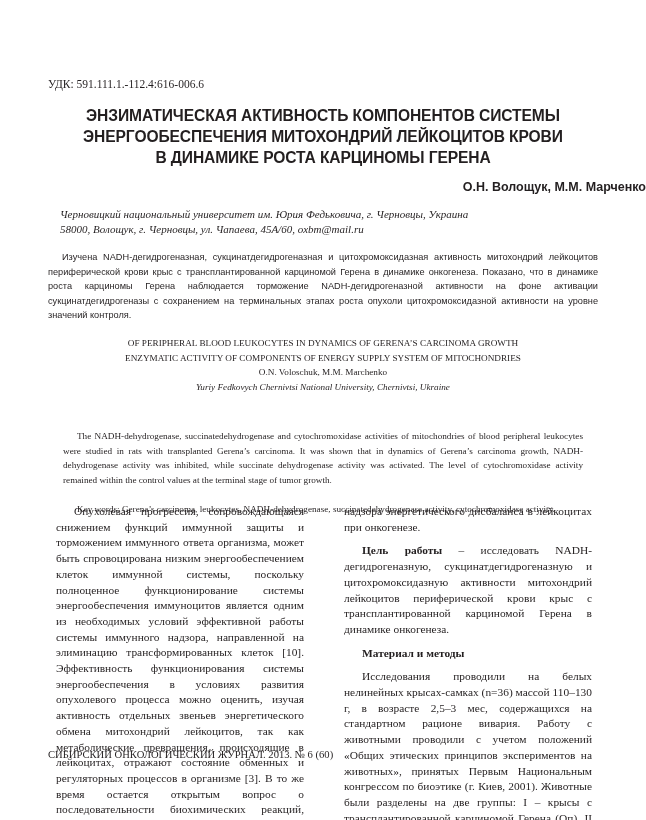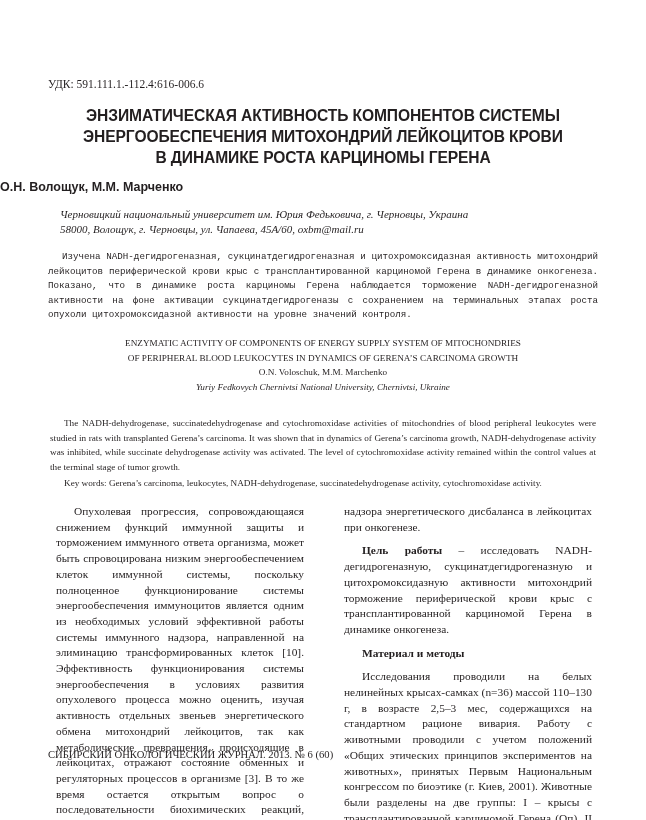--- a/index.html
+++ b/index.html
@@ -1,33 +1,33 @@
 <!DOCTYPE html>
 <html><head>
 <meta charset="utf-8">
 <style>
   html, body { margin: 0; padding: 0; background: #ffffff; }
   body { width: 646px; height: 820px; position: relative; overflow: hidden; color: #231f20; }
   .page { position: absolute; left: 0; top: 0; width: 646px; height: 820px; border-radius: 7px; }
   .udk { position: absolute; left: 48px; top: 78px; font-family: "Liberation Serif", serif; font-size: 11.5px; }
   .title { position: absolute; left: 40px; width: 566px; top: 105px; text-align: center;
            font-family: "Liberation Sans", sans-serif; font-weight: bold; font-size: 15.6px; line-height: 21px; letter-spacing: -0.1px; }
-  .authors { position: absolute; left: 0; width: 646px; top: 180px; text-align: left;
+  .authors { position: absolute; left: 0; width: 646px; top: 180px; text-align: right;
              font-family: "Liberation Sans", sans-serif; font-weight: bold; font-size: 12.5px; }
   .affil { position: absolute; left: 60px; width: 526px; top: 207px; text-align: left;
            font-family: "Liberation Serif", serif; font-style: italic; font-size: 11px; line-height: 15px; }
   .abstract { position: absolute; left: 48px; width: 550px; top: 250px;
-              font-family: Liberation Mono, monospace; font-size: 9.2px; line-height: 14.6px; text-align: justify; }
+              font-family: Liberation Sans, sans-serif; font-size: 9.2px; line-height: 14.6px; text-align: justify; }
   .abstract p { margin: 0; text-indent: 14px; }
   .en-head { position: absolute; left: 40px; width: 566px; top: 336px; text-align: center;
              font-family: "Liberation Serif", serif; font-size: 9.2px; line-height: 14.6px; }
   .en-head .it { font-style: italic; }
   .abstract-en { position: absolute; left: 48px; width: 550px; top: 414px;
                  font-family: "Liberation Serif", serif; font-size: 9.2px; line-height: 14.6px; text-align: justify; }
-  .abstract-en p { margin: 2px; text-indent: 14px; font-family: Liberation Serif, serif; }
+  .abstract-en p { margin: 15px; text-indent: 14px; font-family: Liberation Serif, serif; }
   .col { position: absolute; top: 496px; width: 264px;
          font-family: "Liberation Serif", serif; font-size: 11.4px; line-height: 15.7px; text-align: justify; }
   .col p { margin: 8px; text-indent: 18px; }
   .col-left { left: 48px; }
   .col-right { left: 336px; width: 264px; top: 496px; }
   .col .noind { text-indent: 0; }
   .col .heading { font-weight: bold; text-indent: 18px; }
   .bold { font-weight: bold; }
   .footer { position: absolute; left: 48px; top: 749px; font-family: "Liberation Serif", serif; font-size: 10.6px; }
 </style>
@@ -49,36 +49,36 @@
   <div class="affil">
     <div>Черновицкий национальный университет им. Юрия Федьковича, г. Черновцы, Украина</div>
     <div>58000, Волощук, г. Черновцы, ул. Чапаева, 45А/60, oxbm@mail.ru</div>
   </div>
 
   <div class="abstract">
     <p>Изучена NADH-дегидрогеназная, сукцинатдегидрогеназная и цитохромоксидазная активность митохондрий лейкоцитов периферической крови крыс с трансплантированной карциномой Герена в динамике онкогенеза. Показано, что в динамике роста карциномы Герена наблюдается торможение NADH-дегидрогеназной активности на фоне активации сукцинатдегидрогеназы с сохранением на терминальных этапах роста опухоли цитохромоксидазной активности на уровне значений контроля.</p>
   </div>
 
   <div class="en-head">
+    <div>OF PERIPHERAL BLOOD LEUKOCYTES IN DYNAMICS OF GERENA’S CARCINOMA GROWTH</div>
     <div>ENZYMATIC ACTIVITY OF COMPONENTS OF ENERGY SUPPLY SYSTEM OF MITOCHONDRIES</div>
-    <div>OF PERIPHERAL BLOOD LEUKOCYTES IN DYNAMICS OF GERENA’S CARCINOMA GROWTH</div>
     <div>O.N. Voloschuk, M.M. Marchenko</div>
     <div class="it">Yuriy Fedkovych Chernivtsi National University, Chernivtsi, Ukraine</div>
   </div>
 
   <div class="abstract-en">
     <p>The NADH-dehydrogenase, succinatedehydrogenase and cytochromoxidase activities of mitochondries of blood peripheral leukocytes were studied in rats with transplanted Gerena’s carcinoma. It was shown that in dynamics of Gerena’s carcinoma growth, NADH-dehydrogenase activity was inhibited, while succinate dehydrogenase activity was activated. The level of cytochromoxidase activity remained within the control values at the terminal stage of tumor growth.</p>
     <p>Key words: Gerena’s carcinoma, leukocytes, NADH-dehydrogenase, succinatedehydrogenase activity, cytochromoxidase activity.</p>
   </div>
 
   <div class="col col-left">
     <p>Опухолевая прогрессия, сопровождающаяся снижением функций иммунной защиты и торможением иммунного ответа организма, может быть спровоцирована низким энергообеспечением клеток иммунной системы, поскольку полноценное функционирование системы энергообеспечения иммуноцитов является одним из необходимых условий эффективной работы системы иммунного надзора, направленной на элиминацию трансформированных клеток [10]. Эффективность функционирования системы энергообеспечения в условиях развития опухолевого процесса можно оценить, изучая активность отдельных звеньев энергетического обмена митохондрий лейкоцитов, так как метаболические превращения, происходящие в лейкоцитах, отражают состояние обменных и регуляторных процессов в организме [3]. В то же время остается открытым вопрос о последовательности биохимических реакций, определяющих</p>
   </div>
 
   <div class="col col-right">
     <p class="noind">надзора энергетического дисбаланса в лейкоцитах при онкогенезе.</p>
-    <p><span class="bold">Цель работы</span><span> – исследовать NADH-дегидрогеназную, сукцинатдегидрогеназную и цитохромоксидазную активности митохондрий торможение периферической крови крыс с трансплантированной карциномой Герена в динамике онкогенеза.</span></p>
+    <p><span class="bold">Цель работы</span><span> – исследовать NADH-дегидрогеназную, сукцинатдегидрогеназную и цитохромоксидазную активности митохондрий лейкоцитов периферической крови крыс с трансплантированной карциномой Герена в динамике онкогенеза.</span></p>
     <p class="heading">Материал и методы</p>
     <p>Исследования проводили на белых нелинейных крысах-самках (n=36) массой 110–130 г, в возрасте 2,5–3 мес, содержащихся на стандартном рационе вивария. Работу с животными проводили с учетом положений «Общих этических принципов экспериментов на животных», принятых Первым Национальным конгрессом по биоэтике (г. Киев, 2001). Животные были разделены на две группы: I – крысы с трансплантированной карциномой Герена (Оп), II – интактные животные (К). Транс-</p>
   </div>
 
   <div class="footer">СИБИРСКИЙ ОНКОЛОГИЧЕСКИЙ ЖУРНАЛ. 2013. № 6 (60)</div>
 </div>
 
 </body></html>

